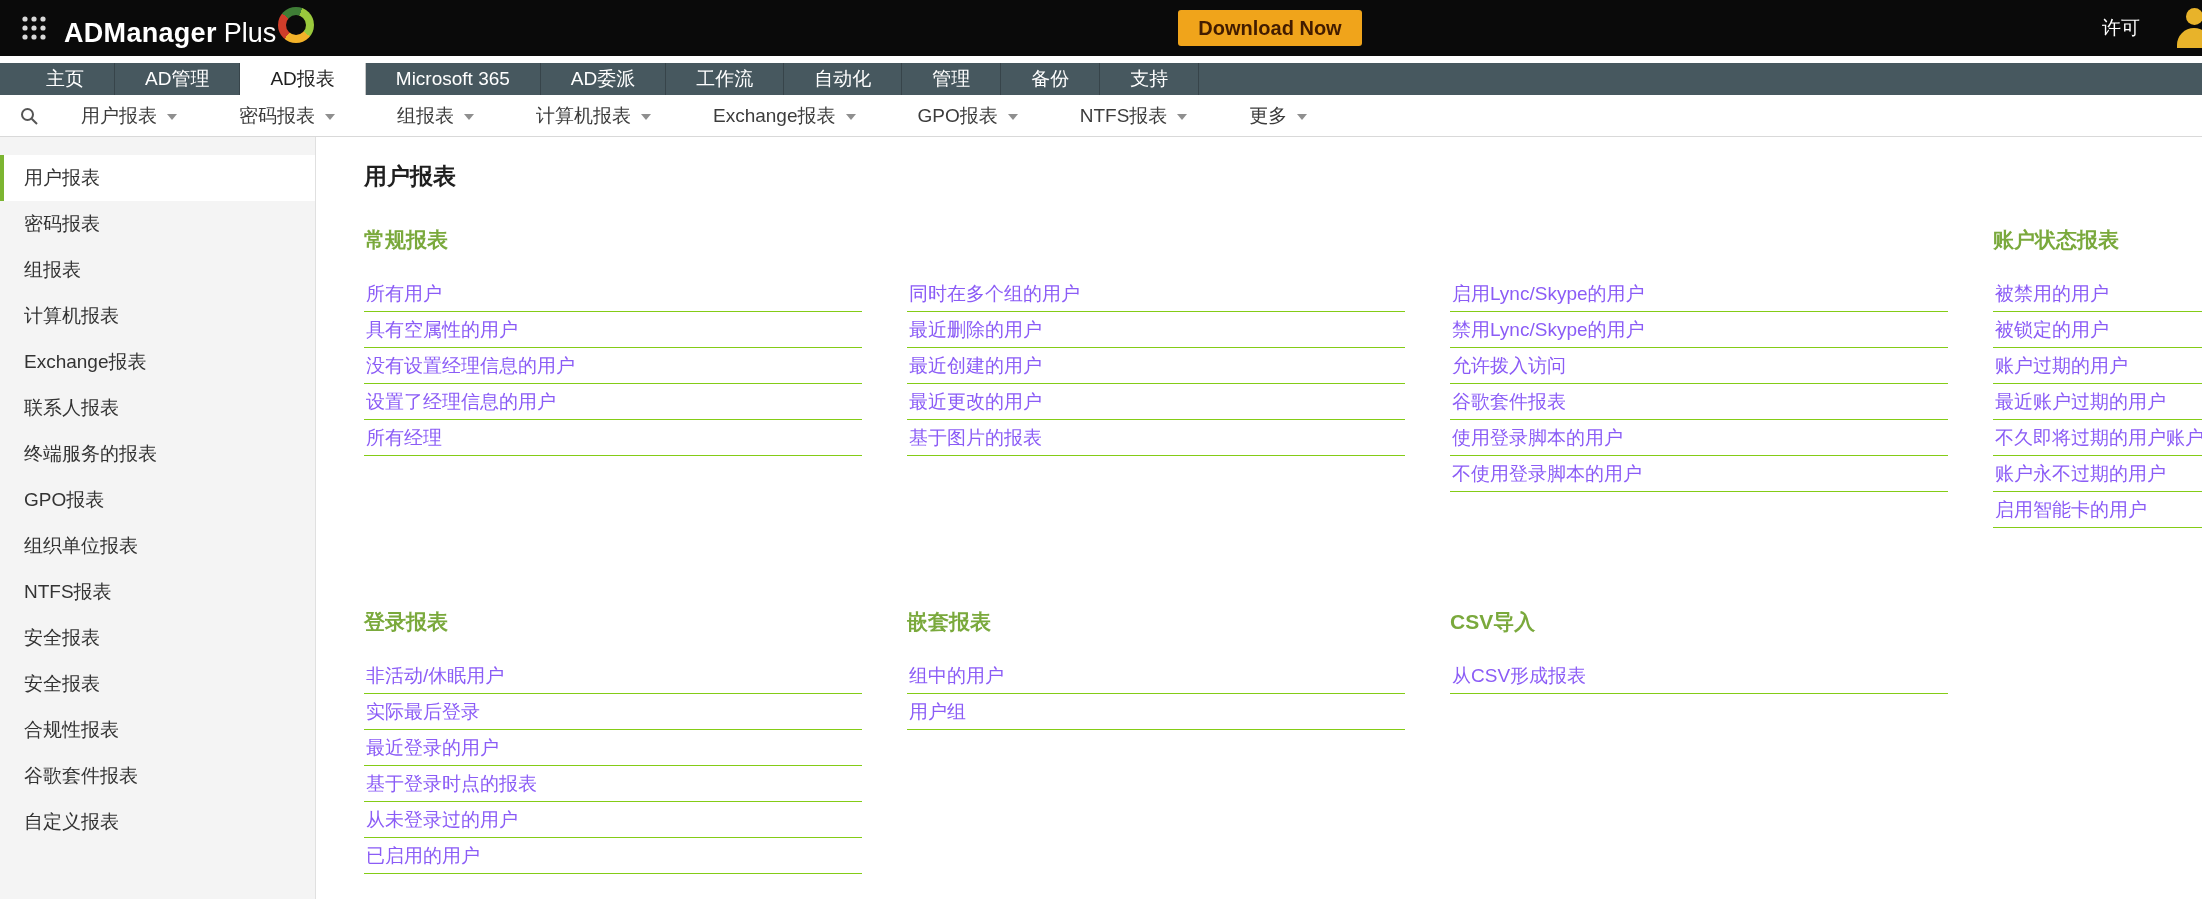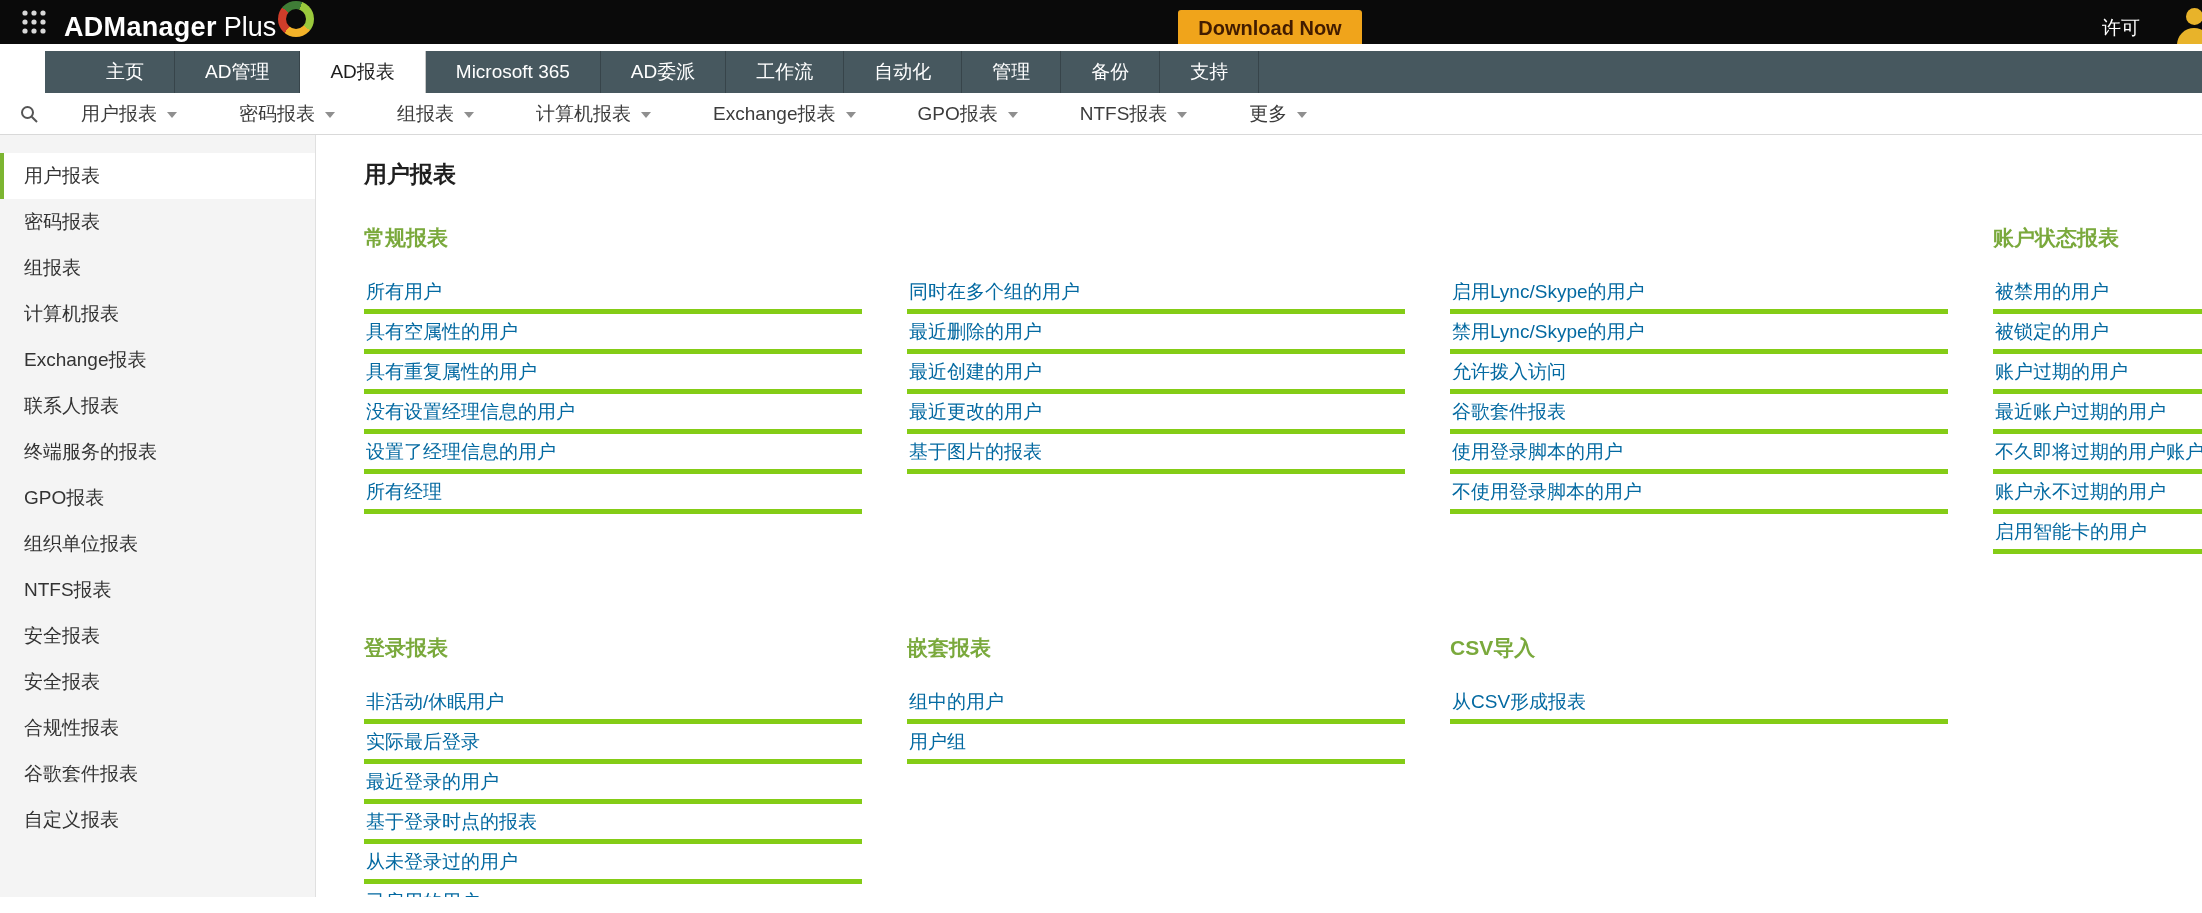--- a/index.html
+++ b/index.html
@@ -4,21 +4,21 @@
 <style>
   * { margin:0; padding:0; box-sizing:border-box; }
   html, body {
     width:2202px; height:913px; overflow:hidden; background:#fff;
     font-family:"Liberation Sans","DejaVu Sans",sans-serif;
     -webkit-font-smoothing:antialiased;
   }
 
   
   .topbar {
-    height:44px; background:#0a0a0a; display:flex; align-items:center;
+    height:56px; background:#0a0a0a; display:flex; align-items:center;
     position:relative; padding:0 20px; overflow:hidden;
   }
   .apps-icon { width:28px; height:28px; margin-right:16px; cursor:pointer; display:flex; align-items:center; justify-content:center; }
   .logo { display:flex; align-items:flex-end; cursor:pointer; }
   .logo-main { color:#fff; font-size:27px; font-weight:bold; letter-spacing:.3px; }
   .logo-plus { color:#fff; font-size:27px; font-weight:normal; margin-left:7px; }
   .swirl {
     width:36px; height:36px; border-radius:50%; position:relative; margin-left:2px; margin-bottom:6px;
     background:conic-gradient(from 20deg, #9ac93c 0 110deg, #f3b229 110deg 200deg, #cf3d2a 200deg 290deg, #3f7d36 290deg 360deg);
     flex:none;
@@ -30,21 +30,21 @@
     border:none; border-radius:3px; cursor:pointer; font-family:inherit;
   }
   .license { position:absolute; right:62px; top:15px; color:#fff; font-size:19px; cursor:pointer; }
   .user-icon { position:absolute; right:-12px; top:6px; width:40px; height:44px; cursor:pointer; }
   .user-icon::before { content:""; position:absolute; left:12px; top:2px; width:17px; height:17px; border-radius:50%; background:#e8b32a; }
   .user-icon::after  { content:""; position:absolute; left:3px; top:22px; width:34px; height:20px; border-radius:17px 17px 0 0; background:#e8b32a; }
 
   .head-gap { height:7px; background:#fff; }
 
   
-  .tabbar { height:42px; background:#47585f; display:flex; padding-left:31px;margin-left:45px; }
+  .tabbar { height:32px; background:#47585f; display:flex; padding-left:16px; }
   .tab {
     padding:0 30px; display:flex; align-items:center; color:#fff; font-size:19px;
     cursor:pointer; border-right:1px solid rgba(0,0,0,.22); white-space:nowrap;
   }
   .tab.active { background:#fff; color:#1d1d1d; }
 
   
   .menubar { height:42px; background:#fff; border-bottom:1px solid #d9d9d9; display:flex; align-items:center; padding-left:8px; }
   .search-btn { width:42px; height:100%; display:flex; align-items:center; justify-content:center; cursor:pointer; }
   .menu-item { display:flex; align-items:center; gap:10px; padding:0 31px; height:100%; font-size:19px; color:#3c3c3c; cursor:pointer; white-space:nowrap; }
@@ -60,21 +60,21 @@
   .side-item.active { background:#fff; border-left-color:#7cb531; }
 
   .main { flex:1; padding:24px 0 0 48px; overflow:hidden; background:#fff; }
   .page-title { font-size:23px; font-weight:bold; color:#1f1f1f; margin-bottom:34px; }
   .grid { display:flex; gap:45px; width:max-content; }
   .grid.row2 { margin-top:80px; }
   .col { width:498px; flex:none; }
   .sec-heading { font-size:21px; font-weight:bold; color:#7aa93c; height:30px; margin-bottom:20px; }
   .report-list { list-style:none; }
   .report-item {
-    font-size:19px; color:#0369a1; padding:8px 2px; border-bottom:5px solid #84cc16;
+    font-size:19px; color:#8b5cf6; padding:8px 2px; border-bottom:1px solid #84cc16;
     cursor:pointer; white-space:nowrap; line-height:19px;
   }
 </style>
 </head>
 <body>
 
 <header class="topbar">
   <div class="apps-icon">
     <svg width="26" height="26" viewBox="0 0 26 26">
       <g fill="#d9d9d9">
@@ -268,21 +268,20 @@
     <div class="grid">
 
         <section class="col">
           <h2 class="sec-heading">常规报表</h2>
           <ul class="report-list">
 
               <li class="report-item">所有用户</li>
 
               <li class="report-item">具有空属性的用户</li>
 
-              <li class="report-item">具有重复属性的用户</li>
 
               <li class="report-item">没有设置经理信息的用户</li>
 
               <li class="report-item">设置了经理信息的用户</li>
 
               <li class="report-item">所有经理</li>
 
           </ul>
         </section>
 

